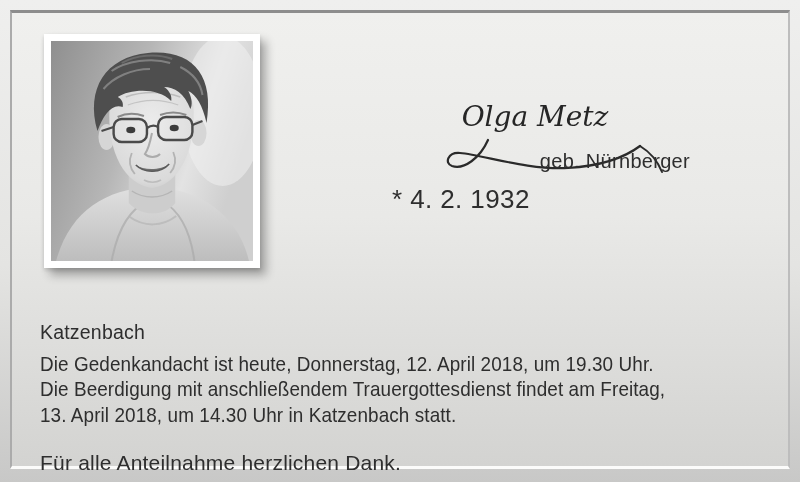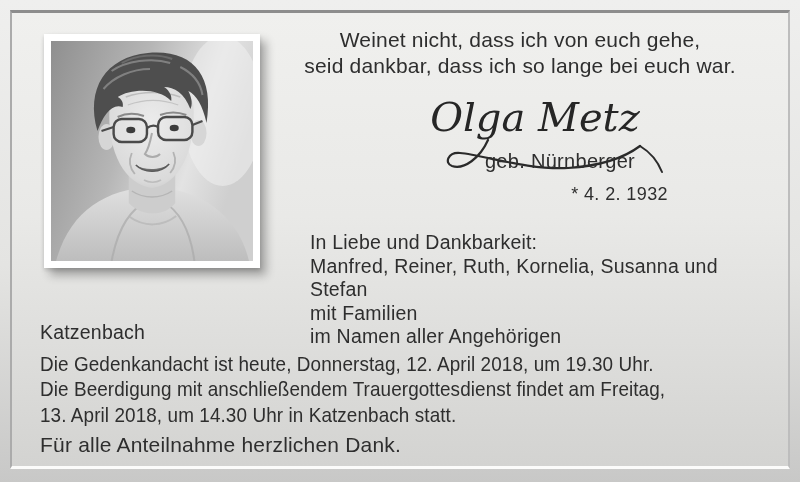--- a/index.html
+++ b/index.html
@@ -26,51 +26,51 @@
     left:280px;top:27px;width:480px;
     text-align:center;
     font-size:21px;line-height:26px;
     letter-spacing:0.2px;
   }
   .name{
     left:400px;top:94px;width:270px;
     text-align:center;
     font-family:"DejaVu Serif",serif;
     font-style:italic;
-    font-size:40px;line-height:46px;
+    font-size:28px;line-height:46px;
     color:#262626;
   }
   .flourish{left:436px;top:138px;width:232px;height:42px;pointer-events:none;}
   .maiden{
     left:430px;top:150px;width:260px;
-    text-align:center;
+    text-align:right;
     font-size:20px;letter-spacing:0.3px;
   }
   .dates{
     left:392px;top:184px;width:276px;
-    display:flex;justify-content:flex-end;gap:20px;
-    font-size:18px;letter-spacing:0.4px;
+    display:flex;justify-content:space-between;gap:20px;
+    font-size:26px;letter-spacing:0.4px;
   }
   .mourning{
     left:310px;top:231px;width:470px;
     font-size:19.5px;line-height:23.6px;
     letter-spacing:0.2px;
   }
   .place{
     left:40px;top:301px;
     font-size:19.5px;letter-spacing:0.2px;margin-top:20px;
   }
   .schedule{
     left:40px;top:351px;width:760px;
     font-size:21px;line-height:25.4px;
     transform:scaleX(0.9);transform-origin:left top;
     letter-spacing:0.1px;
   }
   .thanks{
-    left:40px;top:433px;
+    left:40px;top:451px;
     font-size:21px;letter-spacing:0.2px;
   }
   .photo-frame{
     left:44px;top:34px;width:216px;height:234px;
     background:#ffffff;
     padding:7px;box-sizing:border-box;
     box-shadow:6px 7px 9px rgba(0,0,0,0.30),0 2px 4px rgba(0,0,0,0.15);
   }
   .photo-frame svg{display:block;width:100%;height:100%;}
 </style>
@@ -139,44 +139,34 @@
       <path d="M 80 112 C 77 119 78 127 83 133" fill="none" stroke="#b3b3b3" stroke-width="1.8"></path>
       <path d="M 121 111 C 124 118 123 126 118 132" fill="none" stroke="#b3b3b3" stroke-width="1.8"></path>
 
       <path d="M 84 124 C 93 133 109 132 117 123 C 110 129 92 130 84 124 Z" fill="#6f6f6f"></path>
       <path d="M 84 124 C 93 133 109 132 117 123" fill="none" stroke="#5a5a5a" stroke-width="1.6"></path>
 
       <path d="M 92 139 C 97 142 104 142 109 139" fill="none" stroke="#bdbdbd" stroke-width="1.5"></path>
     </svg>
   </div>
 
-  <div class="abs epitaph">
-    <div>Weinet nicht, dass ich von euch gehe,</div>
-    <div>seid dankbar, dass ich so lange bei euch war.</div>
-  </div>
 
   <div class="abs name">Olga Metz</div>
 
   <svg class="abs flourish" viewBox="0 0 232 42">
     <path d="M 52 2 C 44 20 28 32 16 28 C 8 25 12 14 24 15 C 48 17 90 32 132 30 C 164 28 188 20 204 8" fill="none" stroke="#2a2a2a" stroke-width="2.2" stroke-linecap="round"></path>
     <path d="M 204 8 C 214 14 222 24 226 34" fill="none" stroke="#2a2a2a" stroke-width="2" stroke-linecap="round"></path>
   </svg>
 
   <div class="abs maiden">geb. Nürnberger</div>
 
   <div class="abs dates">
     <span>* 4. 2. 1932</span>
   </div>
 
-  <div class="abs mourning">
-    <div>In Liebe und Dankbarkeit:</div>
-    <div>Manfred, Reiner, Ruth, Kornelia, Susanna und Stefan</div>
-    <div>mit Familien</div>
-    <div>im Namen aller Angehörigen</div>
-  </div>
 
   <div class="abs place">Katzenbach</div>
 
   <div class="abs schedule">
     <div>Die Gedenkandacht ist heute, Donnerstag, 12. April 2018, um 19.30 Uhr.</div>
     <div>Die Beerdigung mit anschließendem Trauergottesdienst findet am Freitag,</div>
     <div>13. April 2018, um 14.30 Uhr in Katzenbach statt.</div>
   </div>
 
   <div class="abs thanks">Für alle Anteilnahme herzlichen Dank.</div>

